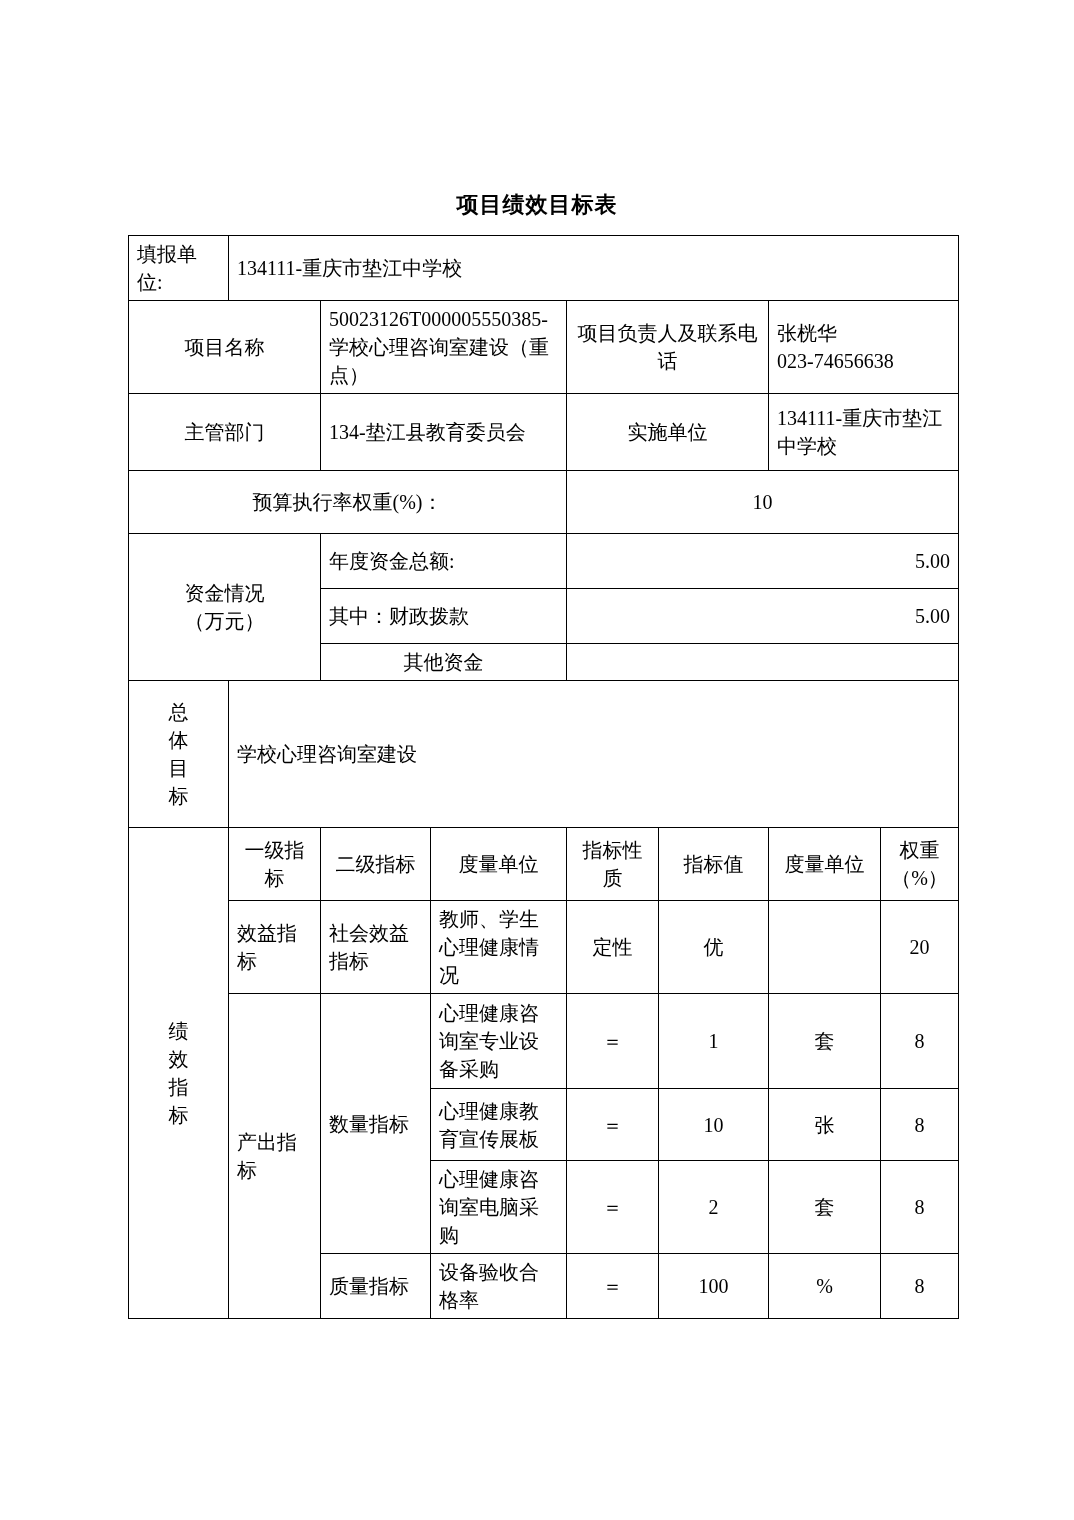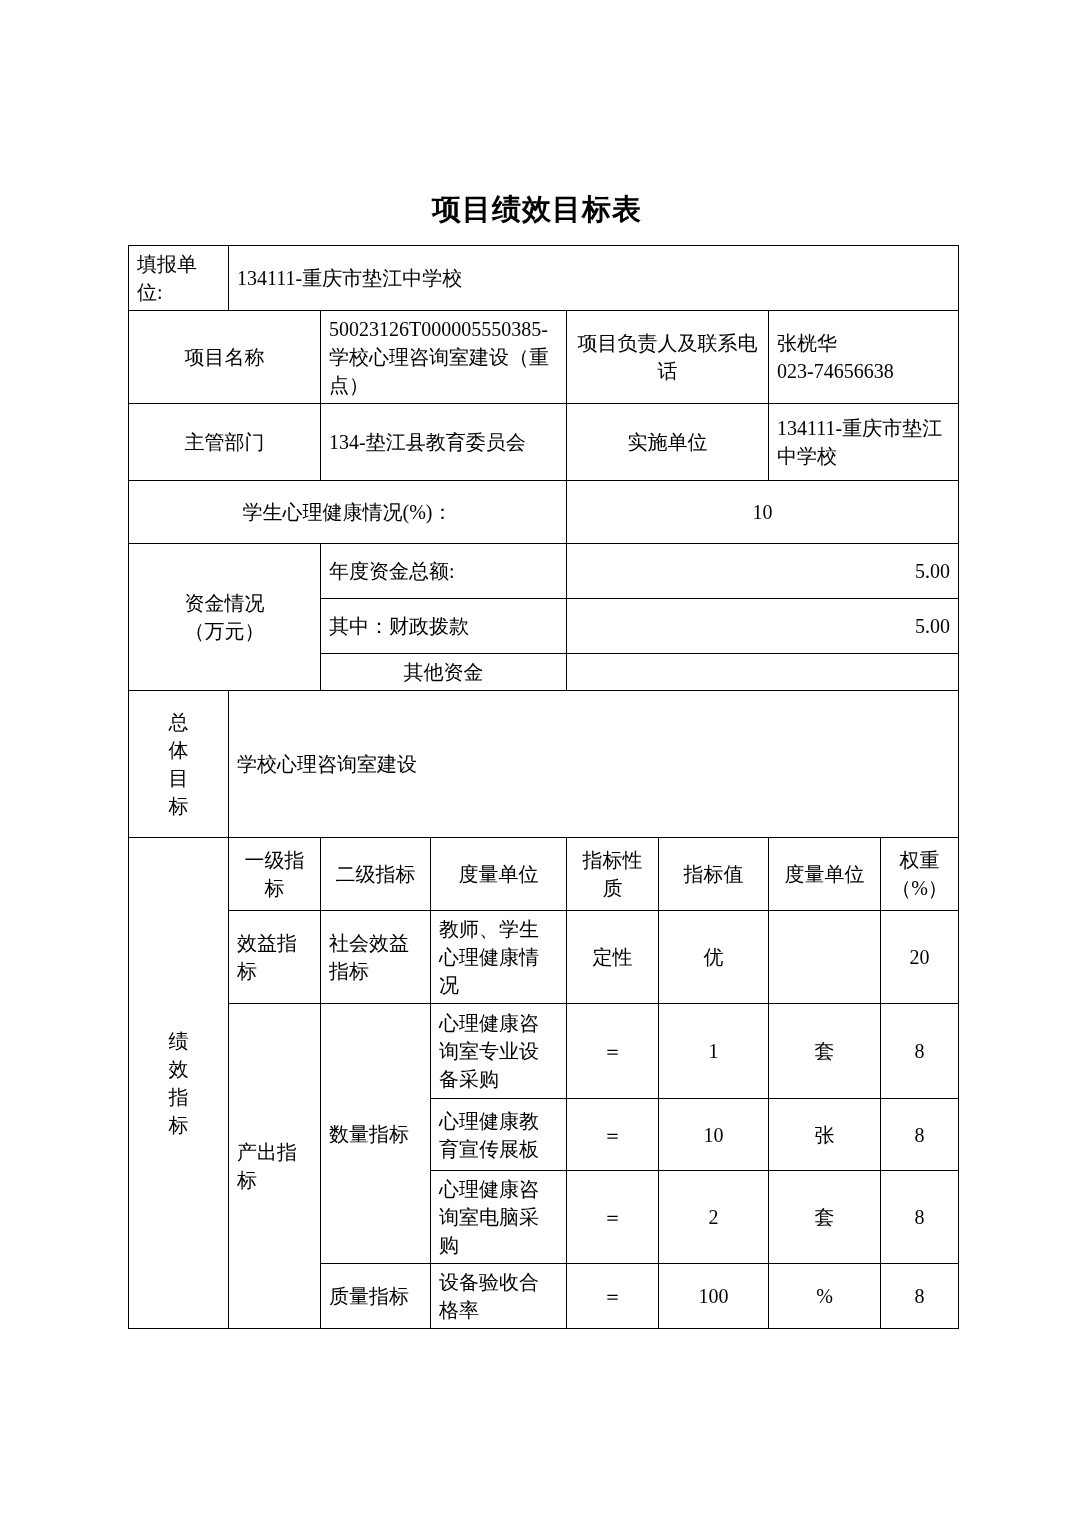--- a/index.html
+++ b/index.html
@@ -6,21 +6,21 @@
   body {
     width: 1074px;
     min-height: 1520px;
     background: #ffffff;
     color: #000000;
     font-family: "Liberation Serif", "DejaVu Serif", serif;
   }
   .doc { padding-top: 190px; }
   .doc-title {
     text-align: center;
-    font-size: 29px;
+    font-size: 22px;
     font-weight: 700;
     letter-spacing: 1px;
   }
   .doc-subtitle {
     text-align: center;
     font-size: 26px;
     font-weight: 700;
     margin-top: 30px;
     letter-spacing: 1px;
   }
@@ -79,21 +79,21 @@
     </tr>
 
     <tr style="height:77px">
       <td class="ac" colspan="2">主管部门</td>
       <td class="al" colspan="2">134-垫江县教育委员会</td>
       <td class="ac" colspan="2">实施单位</td>
       <td class="al" colspan="2">134111-重庆市垫江中学校</td>
     </tr>
 
     <tr style="height:63px">
-      <td class="ac" colspan="4">学生心理健康情况(%)：</td>
+      <td class="ac" colspan="4">预算执行率权重(%)：</td>
       <td class="ac" colspan="4">10</td>
     </tr>
 
     <tr style="height:55px">
       <td class="ac pre" colspan="2" rowspan="3">资金情况
 （万元）</td>
       <td class="al" colspan="2">年度资金总额:</td>
       <td class="ar" colspan="4">5.00</td>
     </tr>
     <tr style="height:55px">

